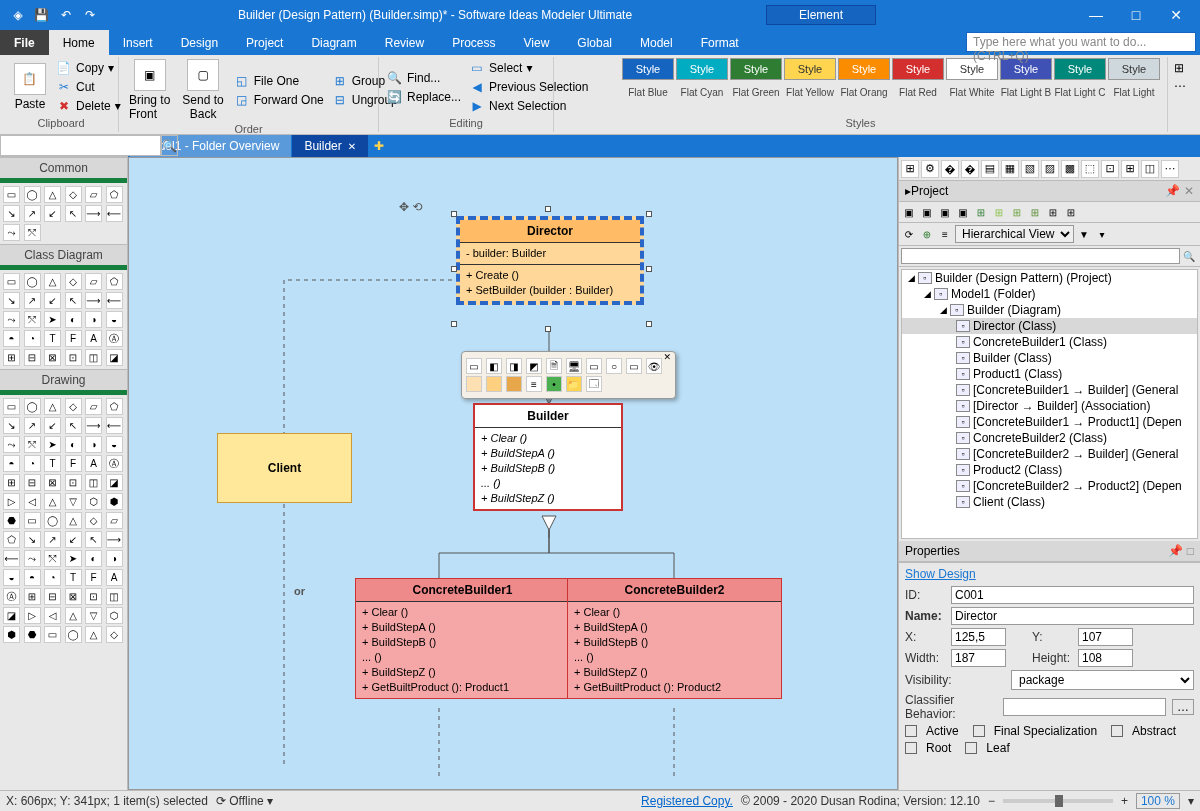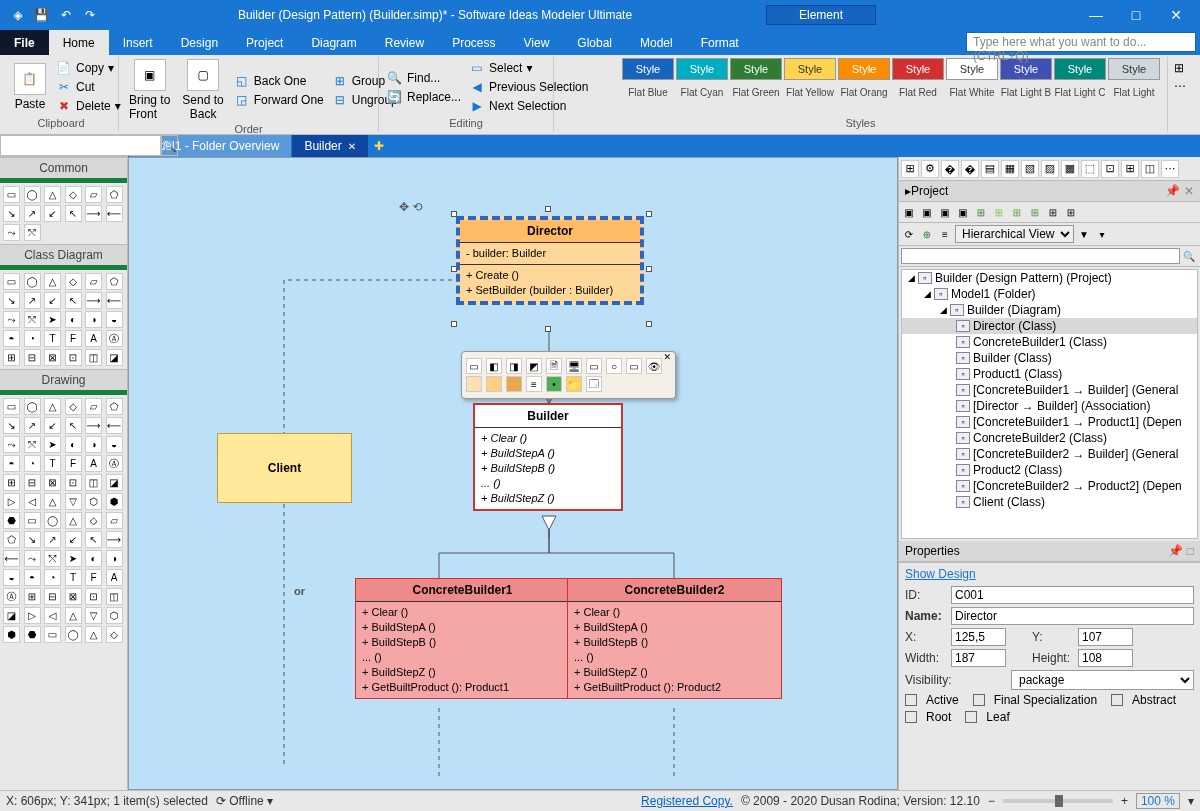--- a/index.html
+++ b/index.html
@@ -6,21 +6,21 @@
 body { width:1200px; height:811px; background:#fff; overflow:hidden; position:relative; }
 .titlebar { height:30px; background:#1976d2; color:#fff; display:flex; align-items:center; padding:0 4px; }
 .titlebar .icons { display:flex; gap:8px; padding:0 6px; }
 .titlebar .icons span { width:16px; height:16px; display:inline-flex; align-items:center; justify-content:center; }
 .titlebar .title { flex:1; text-align:center; font-size:12px; }
 .titlebar .elem { background:#1565c0; padding:2px 32px; border:1px solid #0d47a1; margin-right:200px;}
 .titlebar .winctrl { display:flex; }
 .titlebar .winctrl span { width:40px; height:30px; display:inline-flex; align-items:center; justify-content:center; font-size:14px;}
 .menubar { height:25px; background:#1976d2; color:#fff; display:flex; align-items:stretch; position:relative;}
 .menubar .mi { padding:4px 14px; display:flex; align-items:center; cursor:pointer; }
-.menubar .mi.file { background:#0f172a; font-weight:bold;}
+.menubar .mi.file { background:#404040; font-weight:bold;}
 .menubar .mi.active { background:#e8e8e8; color:#000; }
 .menubar .search { position:absolute; right:4px; top:2px; width:230px; height:20px; background:#fff; color:#888; padding:2px 6px; border:1px solid #1565c0;}
 .ribbon { height:80px; background:#e8e8e8; border-bottom:1px solid #bbb; display:flex; align-items:stretch; padding:2px 4px; }
 .rgroup { border-right:1px solid #ccc; display:flex; flex-direction:column; padding:0 6px; }
 .rgroup .body { flex:1; display:flex; align-items:center; gap:4px; }
 .rgroup .label { text-align:center; color:#555; font-size:11px; padding-bottom:2px; height:15px;}
 .rbtn { display:flex; flex-direction:column; align-items:center; padding:2px 4px; gap:2px; cursor:pointer;}
 .rbtn .ico { width:24px; height:24px; background:#fff; border:1px solid #bbb; display:flex; align-items:center; justify-content:center;}
 .rbtn.big .ico { width:32px; height:32px;}
 .ritem { display:flex; align-items:center; gap:4px; padding:1px 2px; cursor:pointer; white-space:nowrap;}
@@ -147,21 +147,21 @@
 Front</span>
         </div>
       <div class="rbtn big">
           <div class="ico">▢</div>
           <span style="white-space:pre;text-align:center">Send to
 Back</span>
         </div>
       <div class="vstack">
         <div class="ritem">
             <span class="ico">◱</span>
-            <span>Back One</span>
+            <span>File One</span>
           </div>
         <div class="ritem">
             <span class="ico">◲</span>
             <span>Forward One</span>
           </div>
       </div>
       <div class="vstack">
         <div class="ritem">
             <span class="ico">⊞</span>
             <span>Group</span>
@@ -555,20 +555,25 @@
       <div class="prow">
           <label>Width:</label>
           <input class="short" value="187" style="">
         <label style="margin-left:20px">Height:</label>
           <input class="short" value="108" style="">
         </div>
       <div class="prow wide">
           <label>Visibility:</label>
           <select><option>package</option></select>
         </div>
+      <div class="prow wide">
+          <label>Classifier Behavior:</label>
+          <input style="">
+          <span style="border:1px solid #999;padding:0 4px">…</span>
+        </div>
       <div class="prow">
           <span class="cb"></span>
           <span>Active</span>
         <span class="cb" style="margin-left:8px"></span>
           <span>Final Specialization</span>
         <span class="cb" style="margin-left:8px"></span>
           <span>Abstract</span>
         </div>
       <div class="prow">
           <span class="cb"></span>

